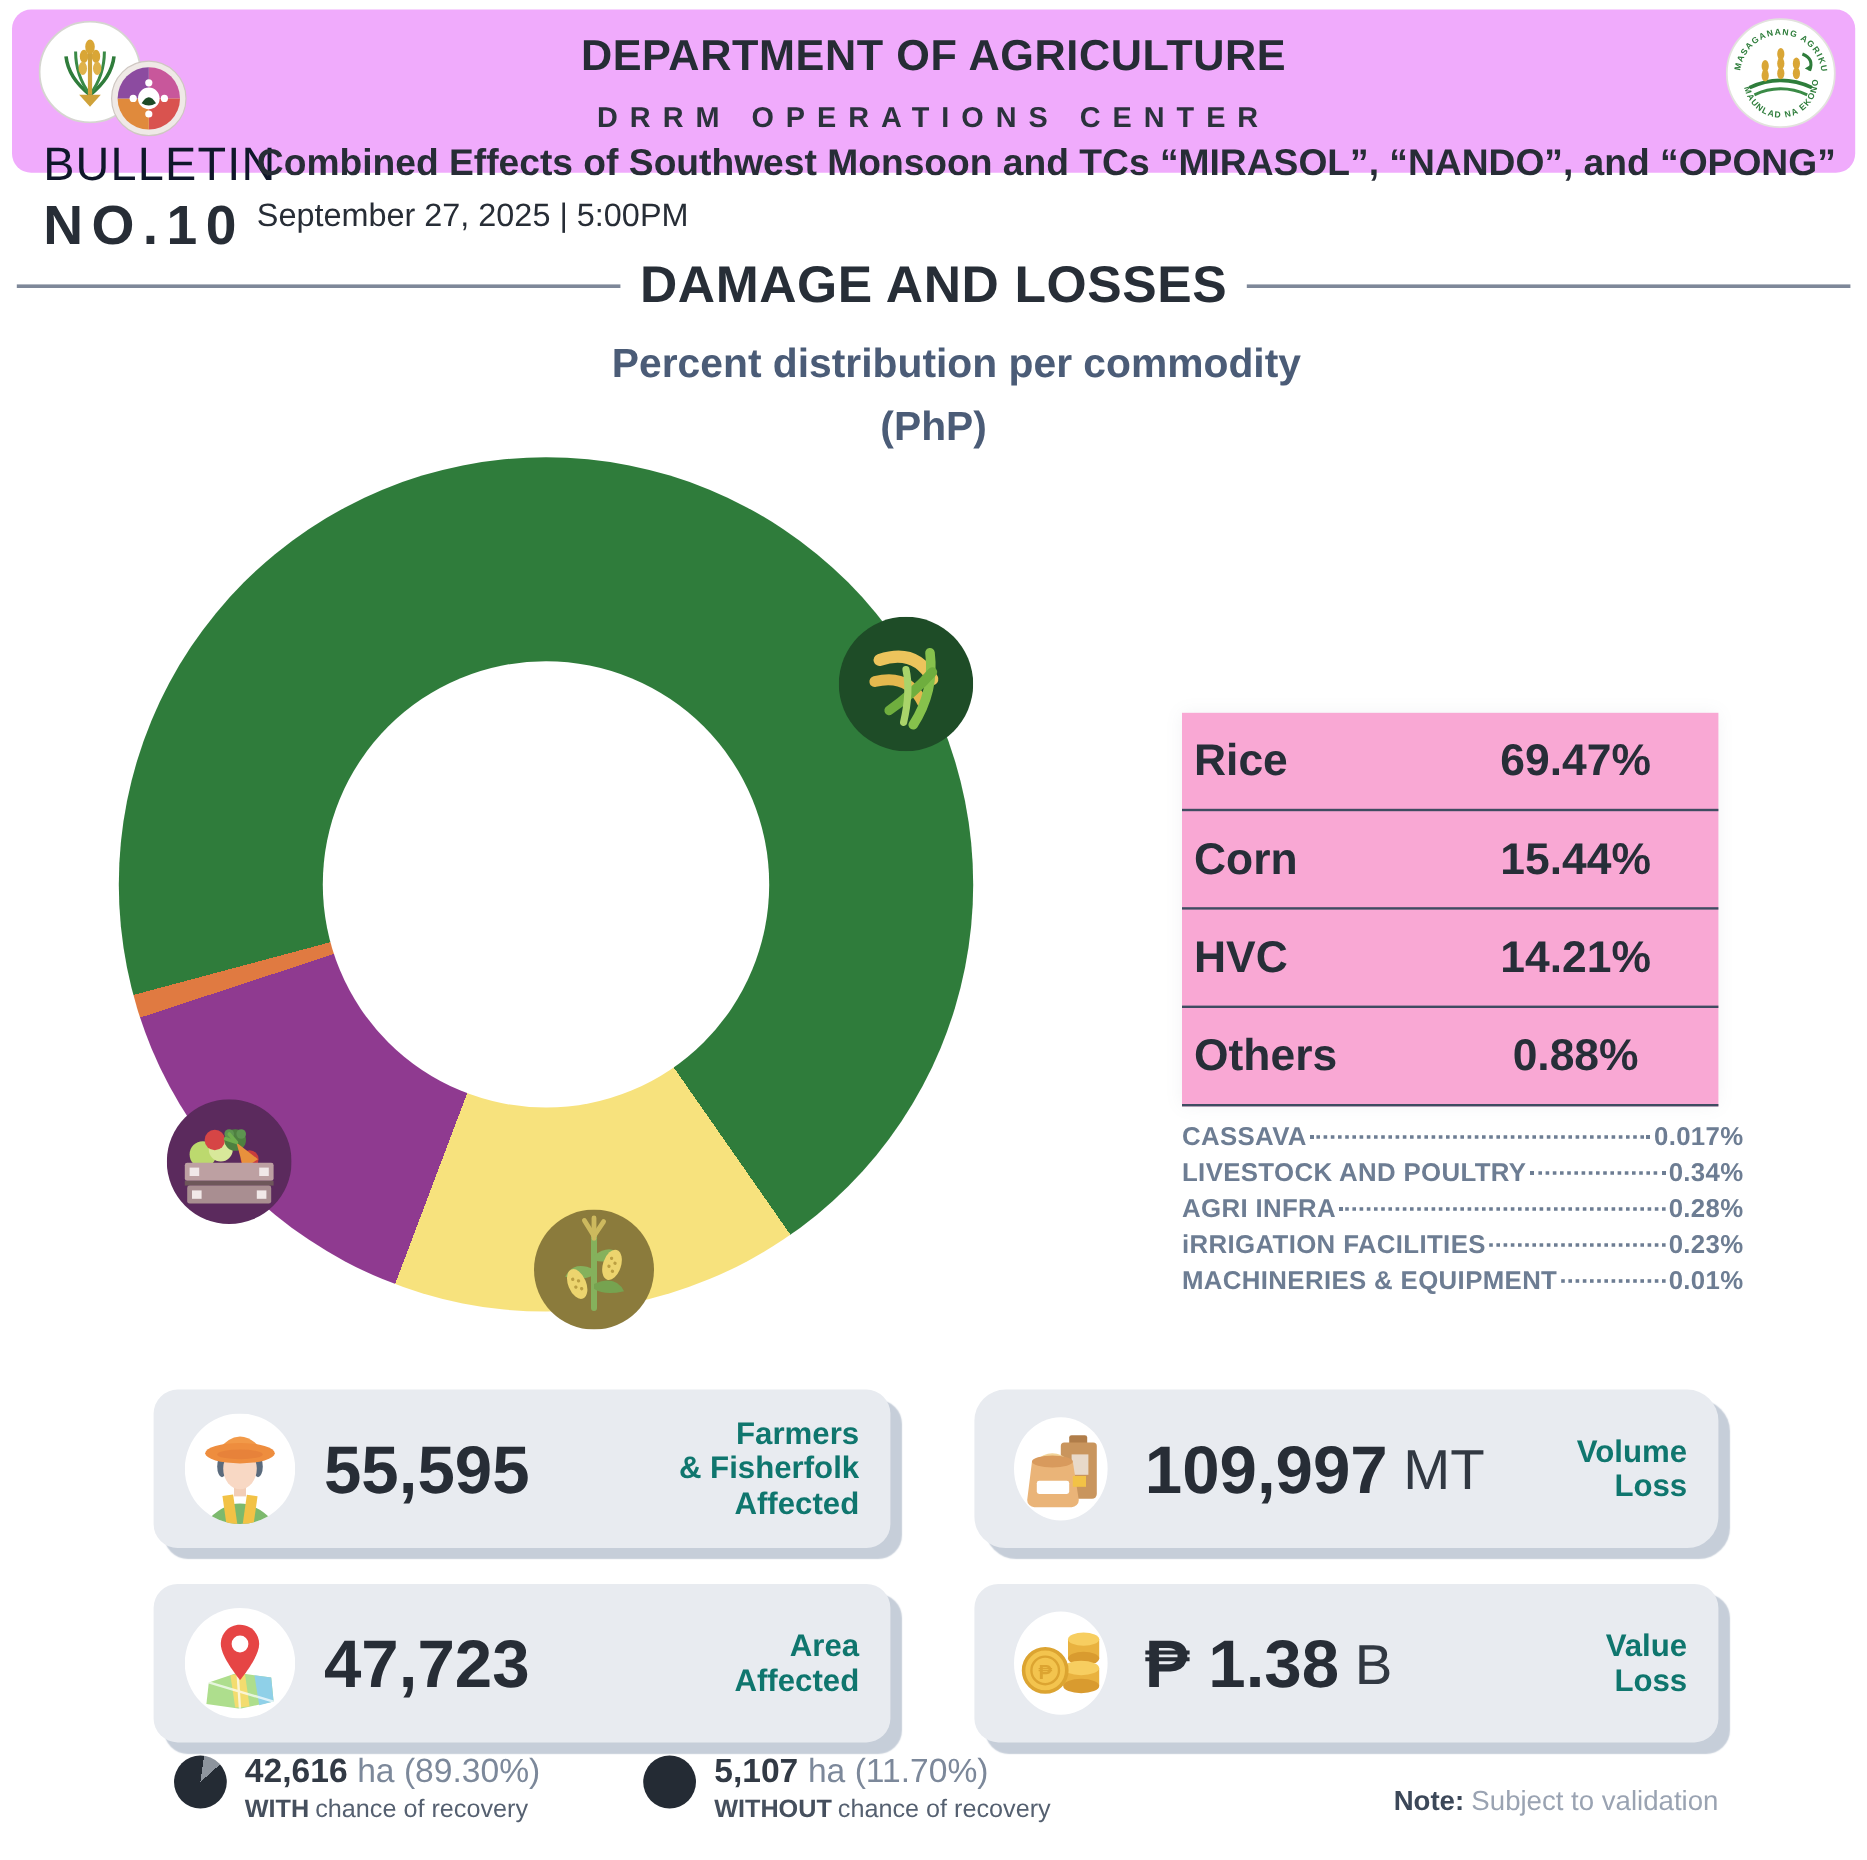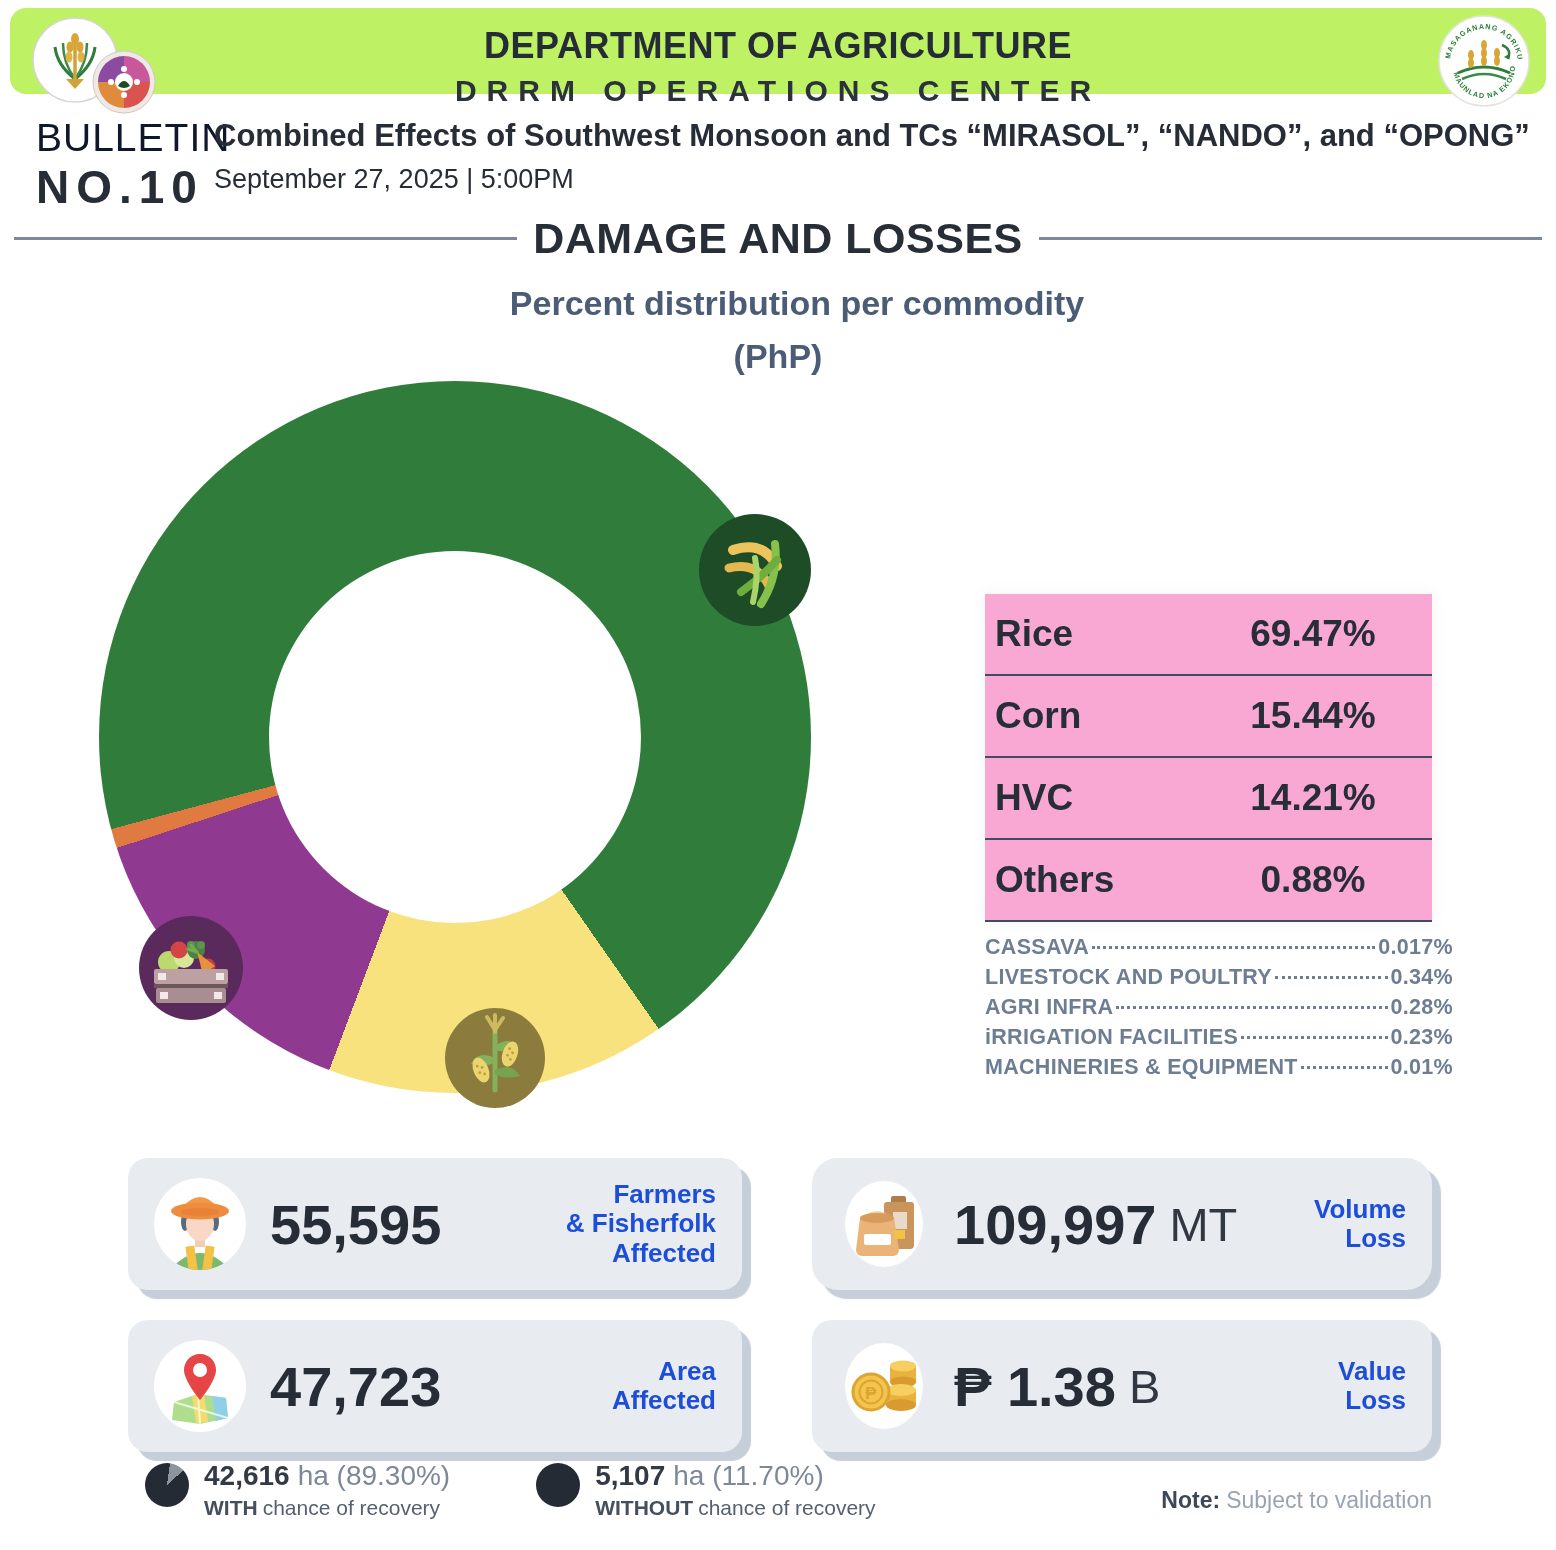--- a/index.html
+++ b/index.html
@@ -1,26 +1,26 @@
 <!DOCTYPE html>
 <html><head>
 <meta charset="utf-8">
 <style>
   * { margin:0; padding:0; box-sizing:border-box; }
   html,body { width:1556px; height:1550px; background:#ffffff;
     font-family:"Liberation Sans", sans-serif; position:relative; overflow:hidden; }
 
   
-  .header-band { position:absolute; left:10px; top:8px; width:1536px; height:86px;
-    background:#bef264; border-radius:16px; }
+  .header-band { position:absolute; left:10px; top:8px; width:1536px; height:136px;
+    background:#f0abfc; border-radius:16px; }
   .logo-da { position:absolute; left:22px; top:9px; width:86px; height:86px; }
   .logo-ops { position:absolute; left:82px; top:42px; width:64px; height:64px; }
   .header-titles { position:absolute; left:0; right:0; top:17px; text-align:center; }
   .header-title { font-size:36px; font-weight:800; color:#262c35; letter-spacing:0.5px; }
-  .header-subtitle { margin-top:7px; font-size:30px; font-weight:700; color:#2b323c; letter-spacing:10px; }
+  .header-subtitle { margin-top:18px; font-size:24px; font-weight:700; color:#2b323c; letter-spacing:10px; }
   .logo-right { position:absolute; right:16px; top:7px; width:92px; height:92px; }
 
   
   .bulletin-left { position:absolute; left:36px; top:116px; }
   .bulletin-label { font-size:39px; font-weight:500; color:#0f172a; letter-spacing:1px; }
   .bulletin-number { font-size:46px; font-weight:800; color:#272d36; letter-spacing:7px; margin-top:0px; }
   .bulletin-right { position:absolute; left:214px; top:118px; width:1330px; }
   .bulletin-title { font-size:31px; font-weight:800; color:#272d36; }
   .bulletin-date { margin-top:10px; font-size:27px; font-weight:500; color:#272d36; }
 
@@ -63,21 +63,21 @@
   .card { position:absolute; height:132px; background:#e8ebf0; border-radius:20px;
     box-shadow:9px 9px 1px #c6ced9; display:flex; align-items:center; padding:0 26px; }
   .card.farmers { left:128px; top:1158px; width:614px; }
   .card.area    { left:128px; top:1320px; width:614px; }
   .card.volume  { left:812px; top:1158px; width:620px;border-radius:26px; }
   .card.value   { left:812px; top:1320px; width:620px; }
   .stat-icon { width:92px; height:92px; flex:none; }
   .stat-value { font-size:56px; font-weight:800; color:#272d36; margin-left:24px; white-space:nowrap; }
   .stat-unit  { font-size:47px; font-weight:400; color:#313842; margin-left:13px; }
   .stat-label { margin-left:auto; text-align:right; font-size:26px; font-weight:600;
-    color:#1d4ed8; white-space:pre-line; line-height:1.13; }
+    color:#0f766e; white-space:pre-line; line-height:1.13; }
 
   
   .recovery { position:absolute; left:145px; top:1460px; display:flex; gap:86px; }
   .rv-item { display:flex; gap:15px; align-items:flex-start; }
   .pie { width:44px; height:44px; border-radius:50%; margin-top:3px; flex:none; }
   .pie-with { background:conic-gradient(from 8deg, #8d949d 0 40deg, #242b34 40deg 360deg); }
   .pie-without { background:#242b34; }
   .rv-line1 { font-size:28px; white-space:nowrap; }
   .rv-val { font-weight:800; color:#323a45; }
   .rv-suffix { font-weight:500; color:#7c889a; margin-left:8px; }

